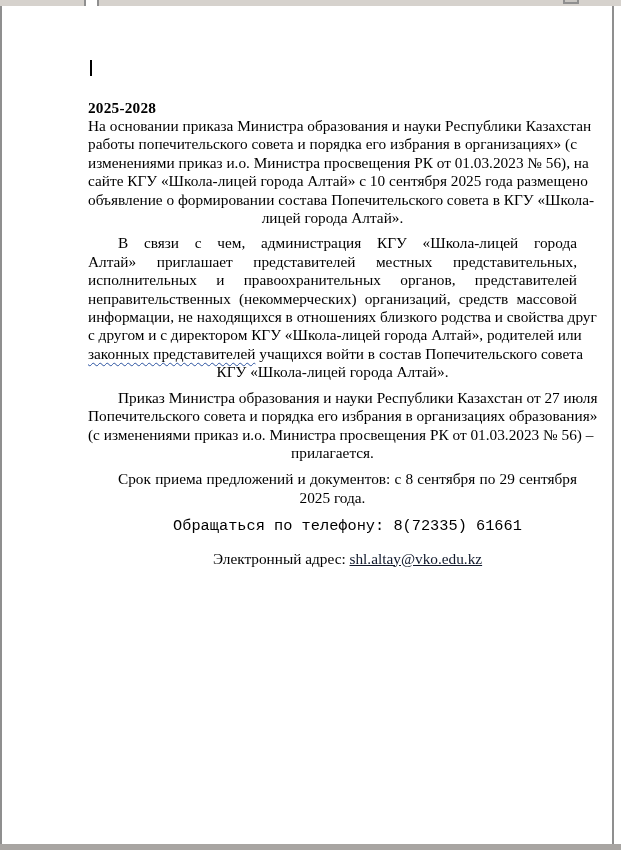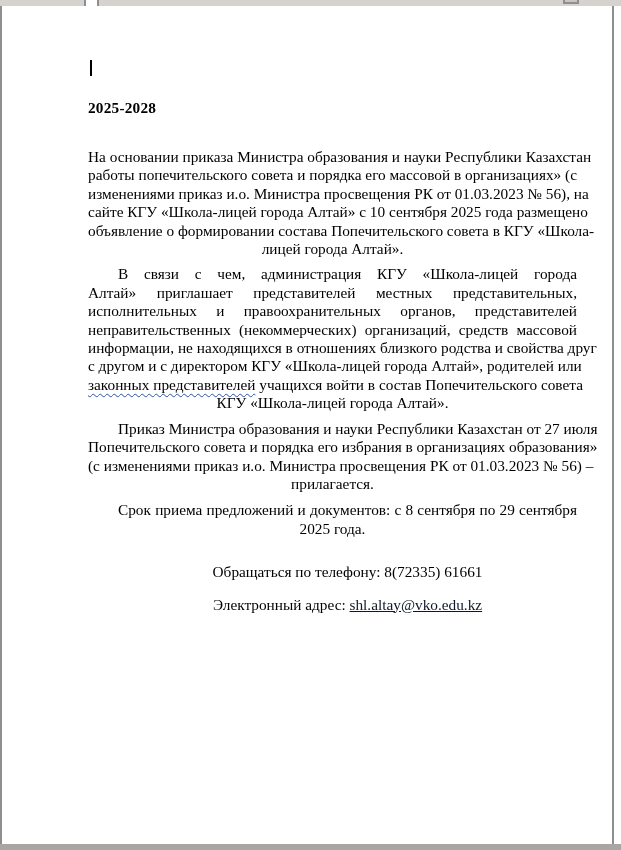--- a/index.html
+++ b/index.html
@@ -65,25 +65,25 @@
   .para { font-size: 15.3px; }
   .line {
     line-height: 18.4px;
     white-space: nowrap;
     text-align: center;
   }
   .jfull { text-align: justify; text-align-last: justify; }
   .indent { padding-left: 30px; }
 
   
-  .para:nth-child(1) { margin-top: 31px; }
+  .para:nth-child(1) { }
   .para:nth-child(2) { margin-top: 7px; }
   .para:nth-child(3) { margin-top: 7px; }
   .para:nth-child(4) { margin-top: 8px; }
-  .para:nth-child(5) { margin-top: 25px; }
+  .para:nth-child(5) { margin-top: 10px; font-family: Liberation Mono, monospace; }
   .para:nth-child(6) { margin-top: 14px; }
 
   .wavy {
     text-decoration: underline;
     text-decoration-style: wavy;
     text-decoration-color: #2a52a0;
     text-decoration-thickness: 1px;
     text-underline-offset: 3px;
   }
   .doclink {
@@ -104,21 +104,21 @@
   <div class="strip-bottom"></div>
 
   <div class="page">
     <div class="caret-line">
       <span class="caret"></span>
     </div>
     <div class="heading">2025-2028</div>
     <div class="body-text" id="paragraphs">
         <div class="para">
           <div class="line jfull">На основании приказа Министра образования и науки Республики Казахстан</div>
-          <div class="line jfull">работы попечительского совета и порядка его массовой в организациях» (с</div>
+          <div class="line jfull">работы попечительского совета и порядка его избрания в организациях» (с</div>
           <div class="line jfull">изменениями приказ и.о. Министра просвещения РК от 01.03.2023 № 56), на</div>
           <div class="line jfull">сайте КГУ «Школа-лицей города Алтай» с 10 сентября 2025 года размещено</div>
           <div class="line jfull">объявление о формировании состава Попечительского совета в КГУ «Школа-</div>
           <div class="line">лицей города Алтай».</div>
         </div>
         <div class="para">
           <div class="line jfull indent">В связи с чем, администрация КГУ «Школа-лицей города</div>
           <div class="line jfull">Алтай» приглашает представителей местных представительных,</div>
           <div class="line jfull">исполнительных и правоохранительных органов, представителей</div>
           <div class="line jfull">неправительственных (некоммерческих) организаций, средств массовой</div>

